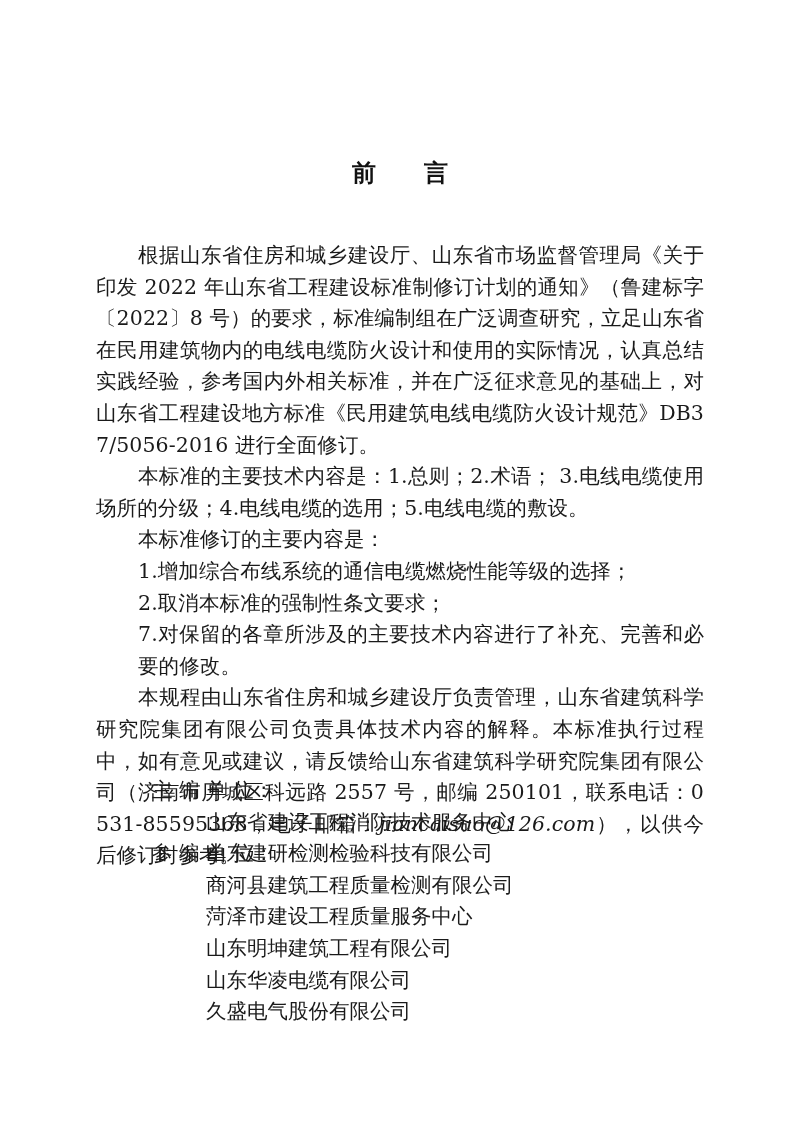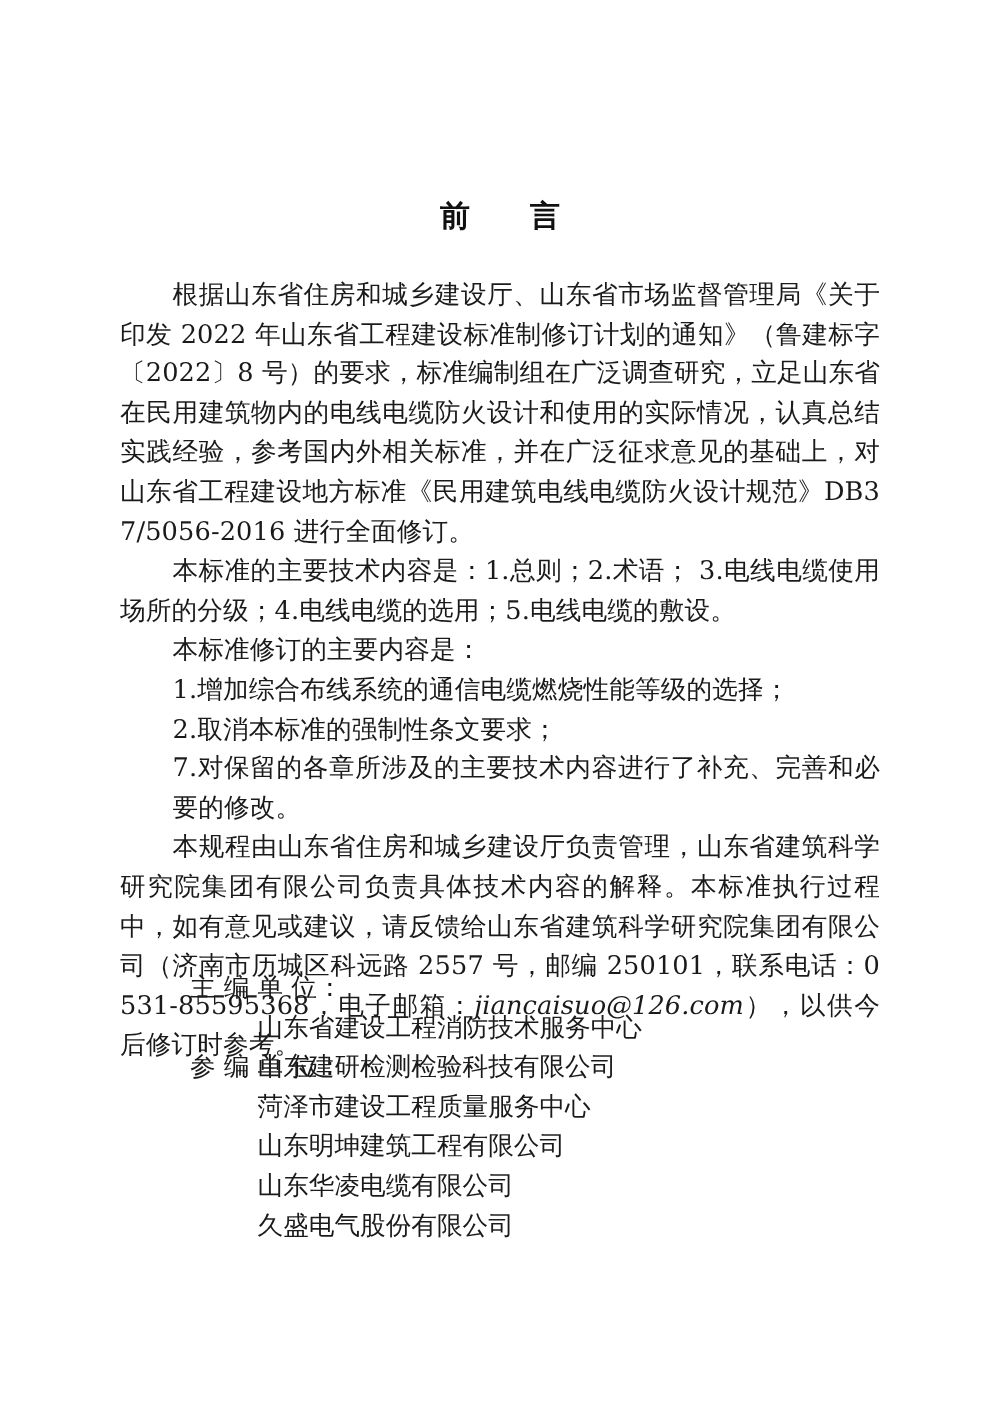--- a/index.html
+++ b/index.html
@@ -37,21 +37,21 @@
     letter-spacing: 0;
     color: #111111;
     line-height: 34px;
     white-space: pre;
   }
 
   
   .body-block {
     position: absolute;
     left: 96px;
-    top: 220px;
+    top: 240px;
     width: 608px;
   }
 
   .para {
     font-size: 20.5px;
     line-height: 31.6px;
     text-align: justify;
     text-justify: inter-character;
     text-align-last: left;
     margin: 0;
@@ -128,20 +128,24 @@
     <div class="org-row">
       <span class="org-label"></span>
       <span class="org-name">山东省建设工程消防技术服务中心</span>
     </div>
 
     <div class="org-row">
       <span class="org-label">参 编 单 位：</span>
       <span class="org-name">山东建研检测检验科技有限公司</span>
     </div>
 
+    <div class="org-row">
+      <span class="org-label"></span>
+      <span class="org-name">商河县建筑工程质量检测有限公司</span>
+    </div>
 
     <div class="org-row">
       <span class="org-label"></span>
       <span class="org-name">菏泽市建设工程质量服务中心</span>
     </div>
 
     <div class="org-row">
       <span class="org-label"></span>
       <span class="org-name">山东明坤建筑工程有限公司</span>
     </div>

